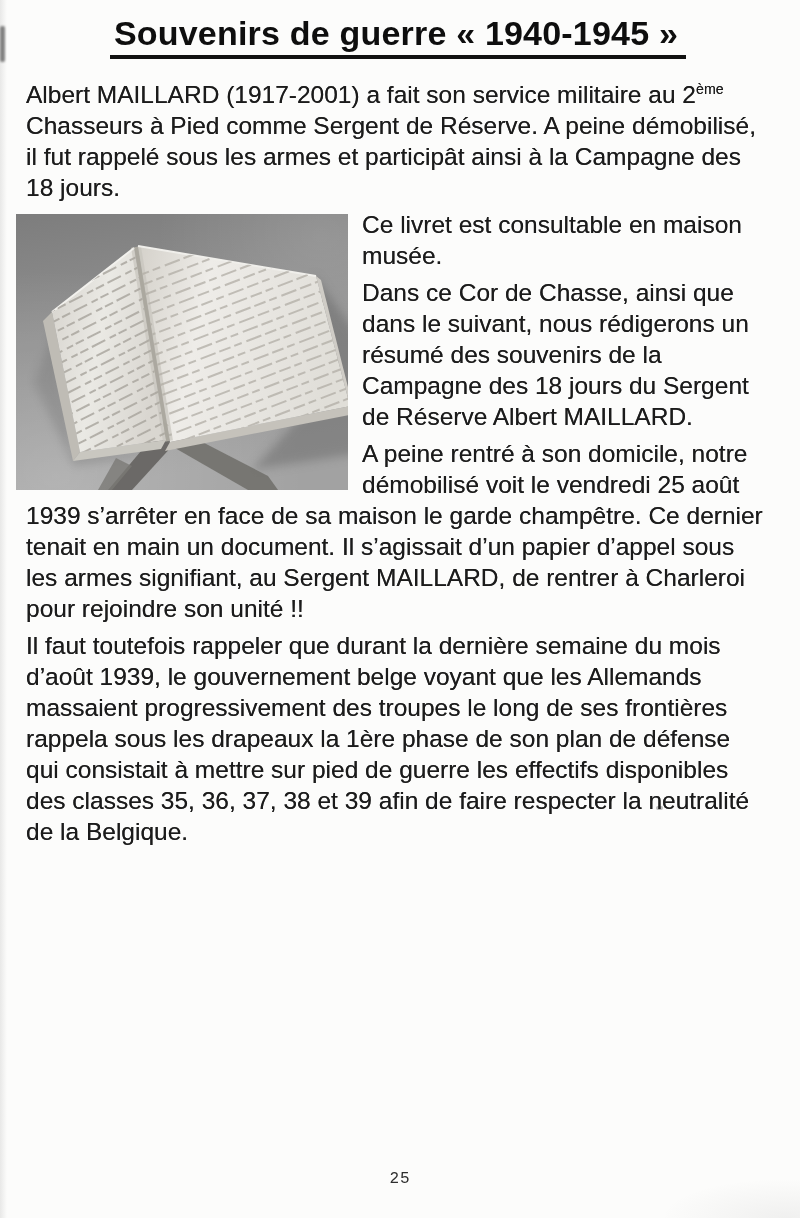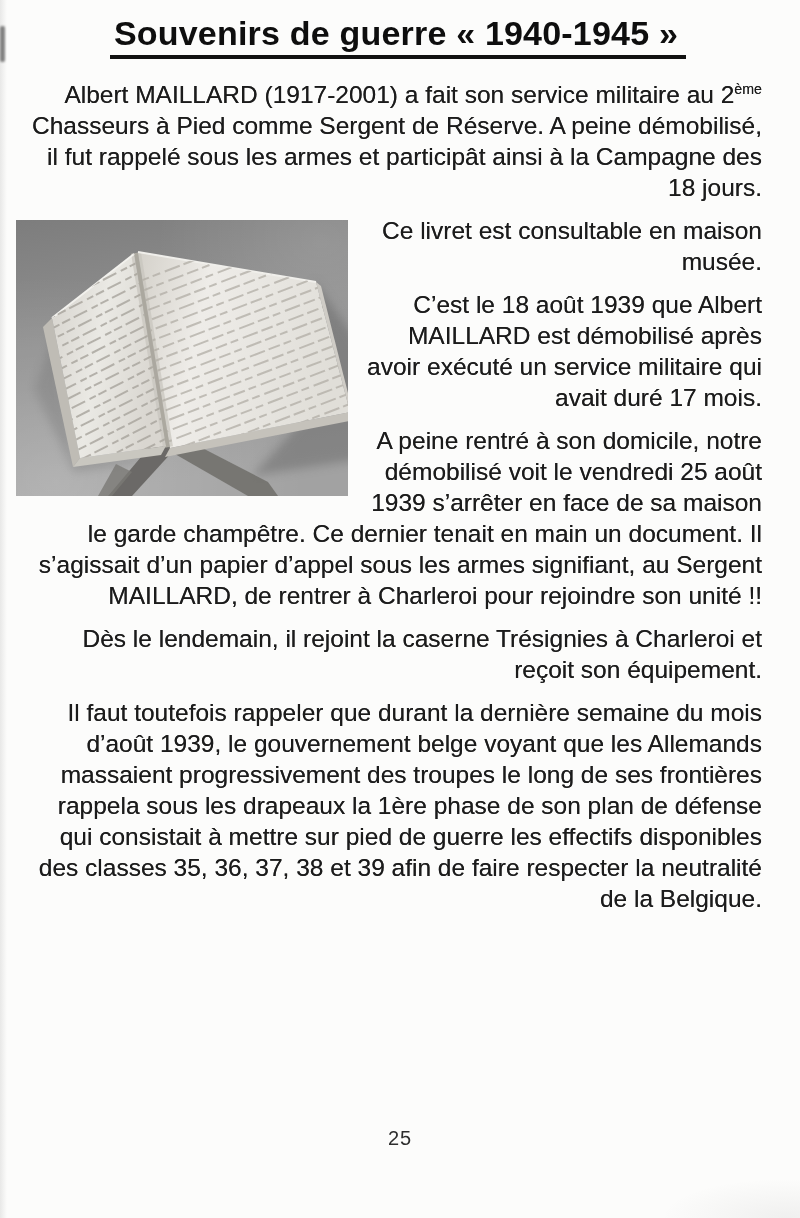--- a/index.html
+++ b/index.html
@@ -44,36 +44,36 @@
     padding:0 8px 2px 4px;
   }
 
   .body-text {
     width:754px;
     font-size:24.5px;
     line-height:31px;
     color:#1b1b1b;
     text-shadow:0 0 .5px rgba(25,25,25,.75);
   }
-  .body-text p { margin:12px;text-align:right; }
+  .body-text p { margin:6px; }
   .lead { margin:0; }
   sup.ord { font-size:.58em; vertical-align:super; line-height:0; }
 
   .photo-wrap {
     float:left;
     width:332px; height:276px;
     margin:5px 14px 6px -4px;
   }
   .photo-wrap svg { display:block; filter:blur(.35px) contrast(.98); }
 
   .page-number {
-    position:absolute; left:0; top:1127px; width:100%;
+    position:absolute; left:0; top:1170px; width:100%;
     text-align:center;
-    font-family:Liberation Sans, sans-serif;
-    font-size:20px; color:#2e2e2e;
+    font-family:Liberation Mono, monospace;
+    font-size:16px; color:#2e2e2e;
     letter-spacing:1px;
   }
 </style>
 </head>
 <body>
 
 <div class="edge-shade"></div>
 <div class="edge-smudge"></div>
 <div class="corner-shade"></div>
 <div class="speck"></div>
@@ -158,22 +158,21 @@
         <g clip-path="url(#clipR)">
           <g transform="rotate(-21 240 130)" stroke="#b2aea6" stroke-width="2" stroke-dasharray="12 4 8 5 16 4" fill="none" opacity="0.75">
             <path d="M105 24H385M105 34H385M105 44H385M105 54H385M105 64H385M105 74H385M105 84H385M105 94H385M105 104H385M105 114H385M105 124H385M105 134H385M105 144H385M105 154H385M105 164H385M105 174H385M105 184H385M105 194H385M105 204H385M105 214H385M105 224H385M105 234H385"></path>
           </g>
         </g>
       </svg>
     </div>
 
     <div id="paragraphs">
         <p>Ce livret est consultable en maison musée.</p>
-        <p>C’est le 18 août 1939 que Albert MAILLARD est démobilisé après avoir exécuté un service militaire qui avait duré 17 mois.</p>
+        <p>Dans ce Cor de Chasse, ainsi que dans le suivant, nous rédigerons un résumé des souvenirs de la Campagne des 18 jours du Sergent de Réserve Albert MAILLARD.</p>
         <p>A peine rentré à son domicile, notre démobilisé voit le vendredi 25 août 1939 s’arrêter en face de sa maison le garde champêtre. Ce dernier tenait en main un document. Il s’agissait d’un papier d’appel sous les armes signifiant, au Sergent MAILLARD, de rentrer à Charleroi pour rejoindre son unité !!</p>
-        <p>Dès le lendemain, il rejoint la caserne Trésignies à Charleroi et reçoit son équipement.</p>
         <p>Il faut toutefois rappeler que durant la dernière semaine du mois d’août 1939, le gouvernement belge voyant que les Allemands massaient progressivement des troupes le long de ses frontières rappela sous les drapeaux la 1ère phase de son plan de défense qui consistait à mettre sur pied de guerre les effectifs disponibles des classes 35, 36, 37, 38 et 39 afin de faire respecter la neutralité de la Belgique.</p>
       </div>
 
   </div>
 
   <div class="page-number">25</div>
 </div>
 
 </body></html>

